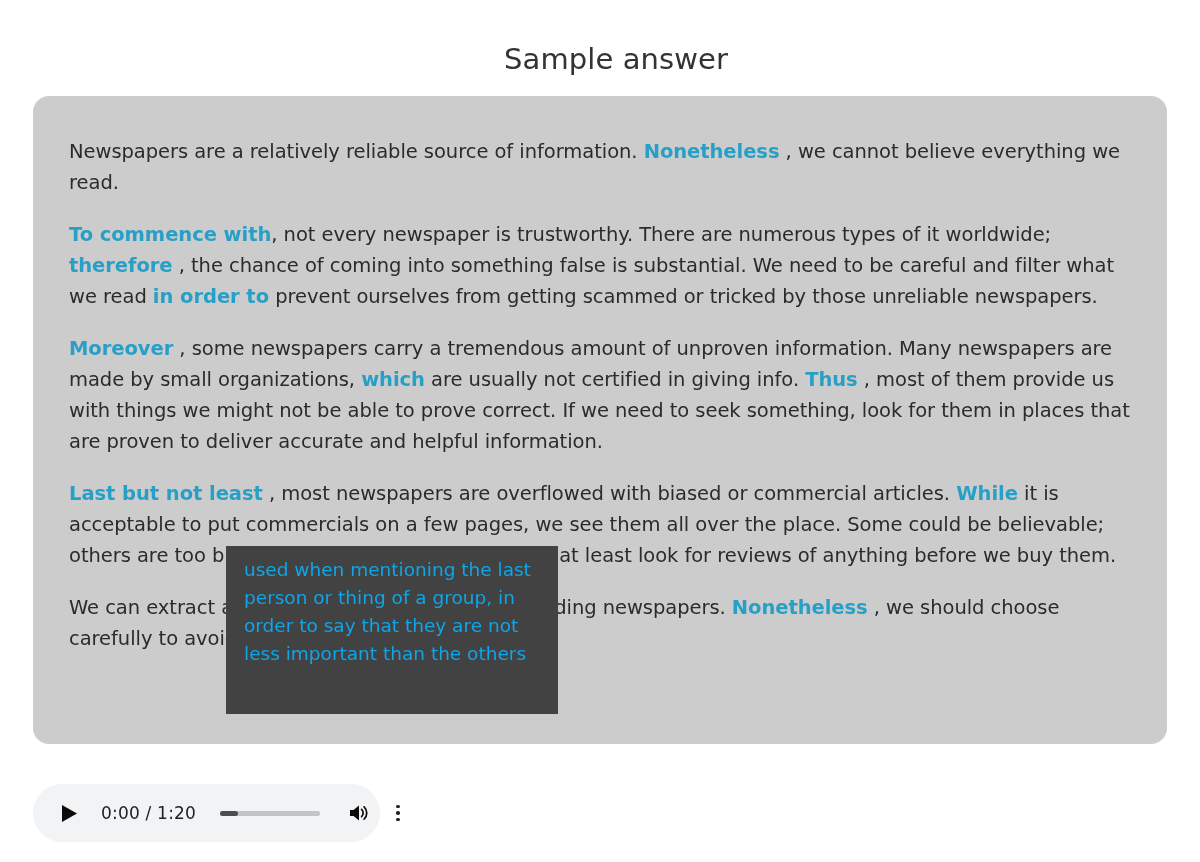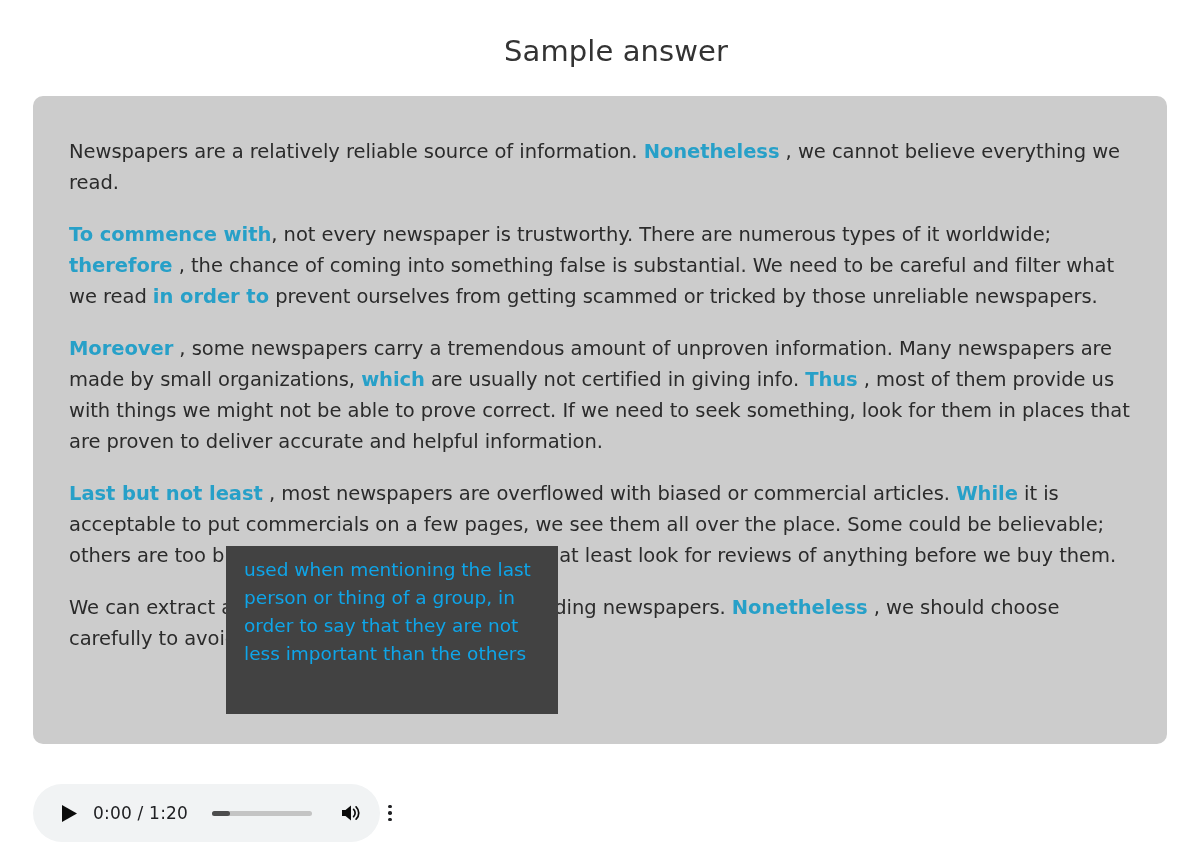--- a/index.html
+++ b/index.html
@@ -13,34 +13,34 @@
     font-family: "DejaVu Sans", "Liberation Sans", sans-serif;
     position: relative;
     overflow: hidden;
   }
 
   #page-title {
     text-align: center;
     font-size: 29px;
     font-weight: 400;
     color: #333333;
-    margin: 8px;
+    margin: 16px;
     padding-top: 26px;
     letter-spacing: 0.1px;
     padding-left: 32px;
   }
 
   #answer-box {
     position: absolute;
     left: 33px;
     top: 96px;
     width: 1134px;
     height: 648px;
     background: #cccccc;
-    border-radius: 10px;
+    border-radius: 16px;
     box-sizing: border-box;
     padding: 40px 36px 16px 36px;
   }
 
   .para {
     font-size: 19.5px;
     line-height: 31px;
     color: #2b2b2b;
     margin: 0 0 21px 0;
     letter-spacing: -0.05px;
@@ -86,21 +86,21 @@
     height: 20px;
     display: flex;
     align-items: center;
     justify-content: center;
     flex: 0 0 auto;
     cursor: pointer;
   }
   #play-button svg { display: block; }
 
   #time-display {
-    margin-left: 14px;
+    margin-left: 22px;
     font-size: 17px;
     color: #202124;
     font-family: "DejaVu Sans", "Liberation Sans", sans-serif;
     white-space: nowrap;
     letter-spacing: 0.2px;
     flex: 0 0 auto;
   }
 
   #progress-track {
     margin-left: 24px;

